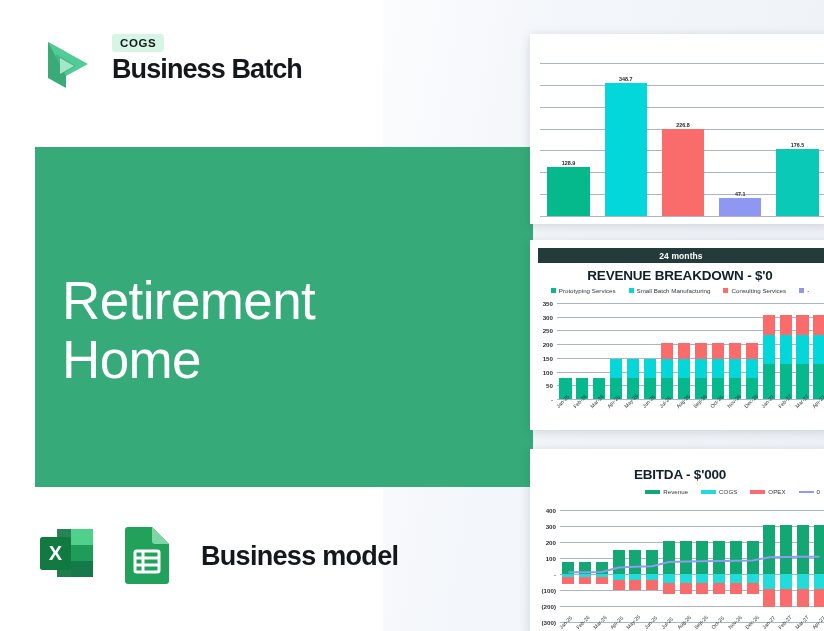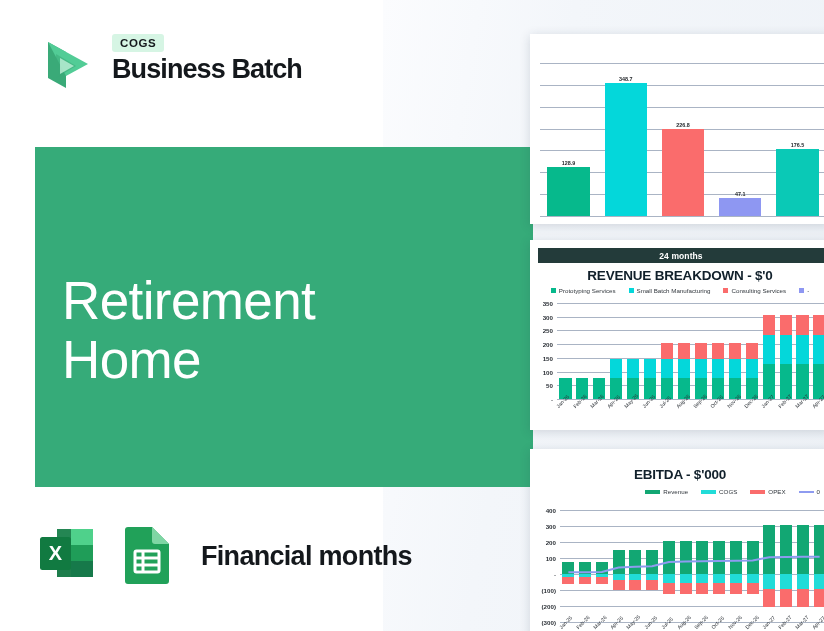--- a/index.html
+++ b/index.html
@@ -160,21 +160,21 @@
     <div>
       <svg width="60" height="66" viewBox="0 0 60 66" aria-hidden="true">
         <path d="M8 6 h27 l17 17 v37 a3 3 0 0 1 -3 3 H11 a3 3 0 0 1 -3 -3 V9 a3 3 0 0 1 3 -3 Z" fill="#21a159"></path>
         <path d="M35 6 l17 17 H38 a3 3 0 0 1 -3 -3 Z" fill="#7fd6a4"></path>
         <rect x="18" y="30" width="24" height="21" rx="1.5" fill="none" stroke="#ffffff" stroke-width="3"></rect>
         <line x1="18" y1="37" x2="42" y2="37" stroke="#ffffff" stroke-width="3"></line>
         <line x1="18" y1="44" x2="42" y2="44" stroke="#ffffff" stroke-width="3"></line>
         <line x1="26" y1="30" x2="26" y2="51" stroke="#ffffff" stroke-width="3"></line>
       </svg>
     </div>
-    <span class="foot-label">Financial months</span>
+    <span class="foot-label">Business model</span>
   </div>
 
   <div class="card" id="card-expenses">
     <div class="card-inner">
       <div class="plot" id="plot-expenses" style="position:absolute; left:10px; right:4px; top:29px; bottom:8px;">
           <div class="grid-line" style="top: 0px;"></div>
           <div class="grid-line" style="top: 21.8571px;"></div>
           <div class="grid-line" style="top: 43.7143px;"></div>
           <div class="grid-line" style="top: 65.5714px;"></div>
           <div class="grid-line" style="top: 87.4286px;"></div>

